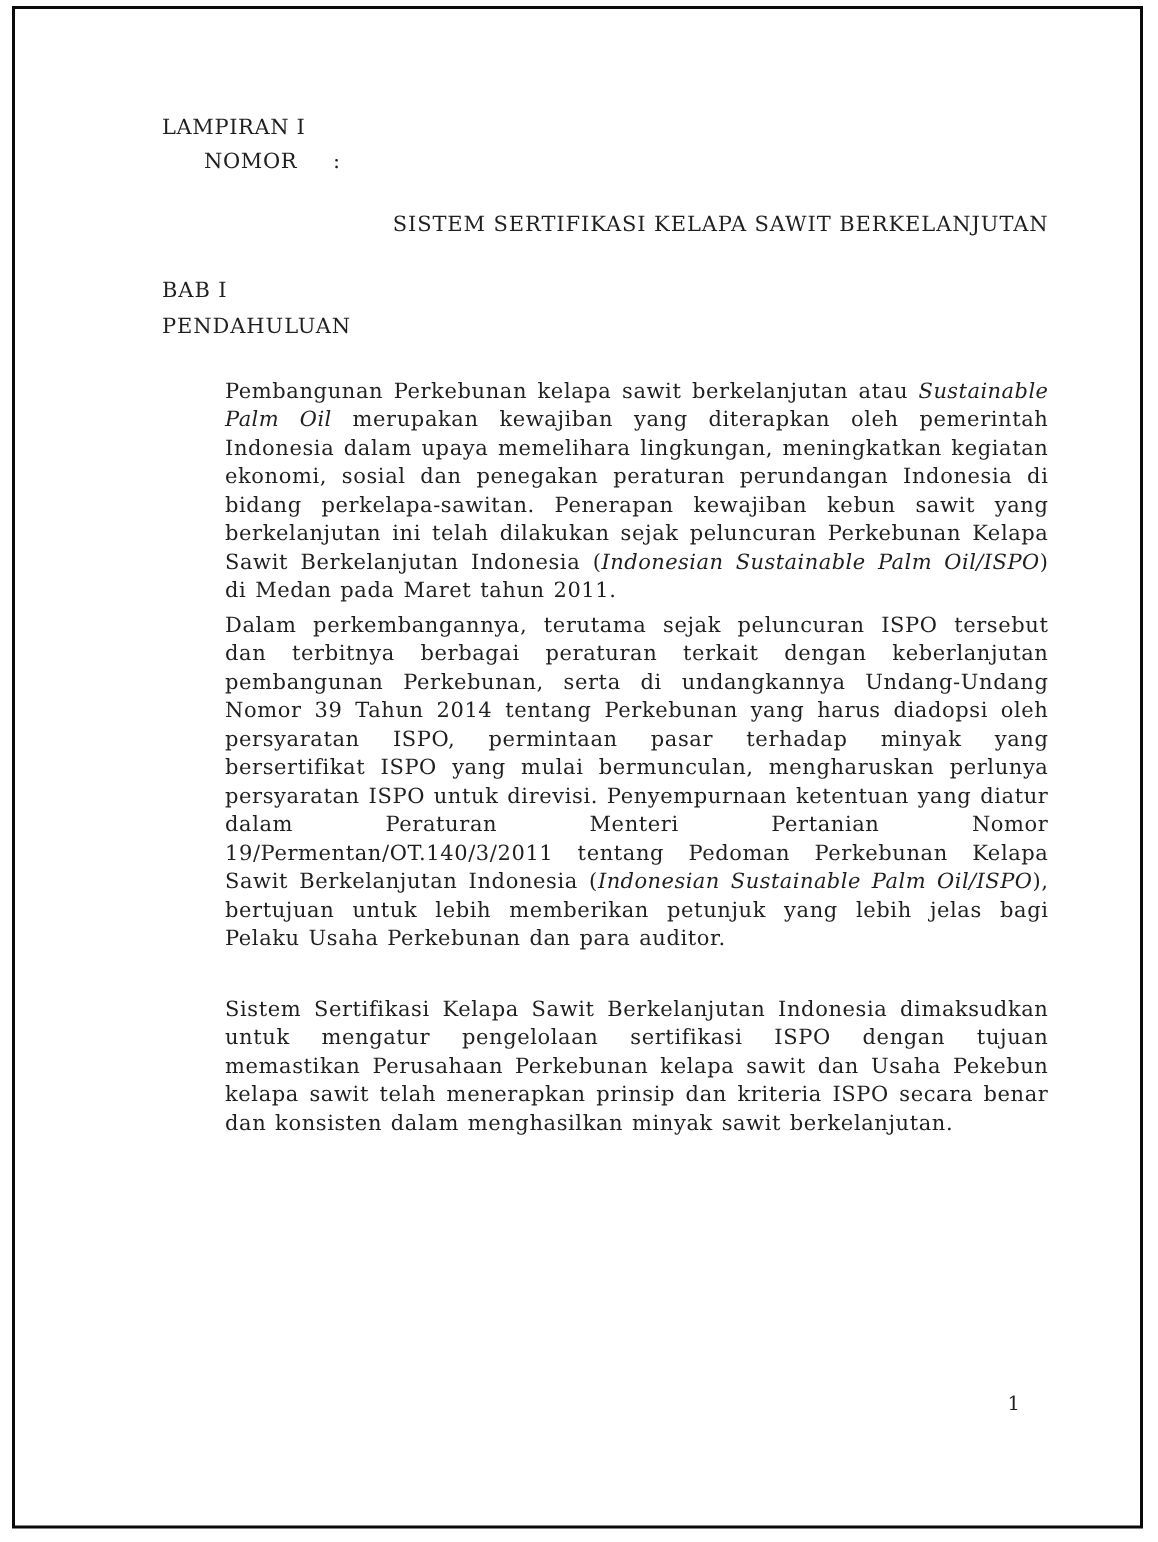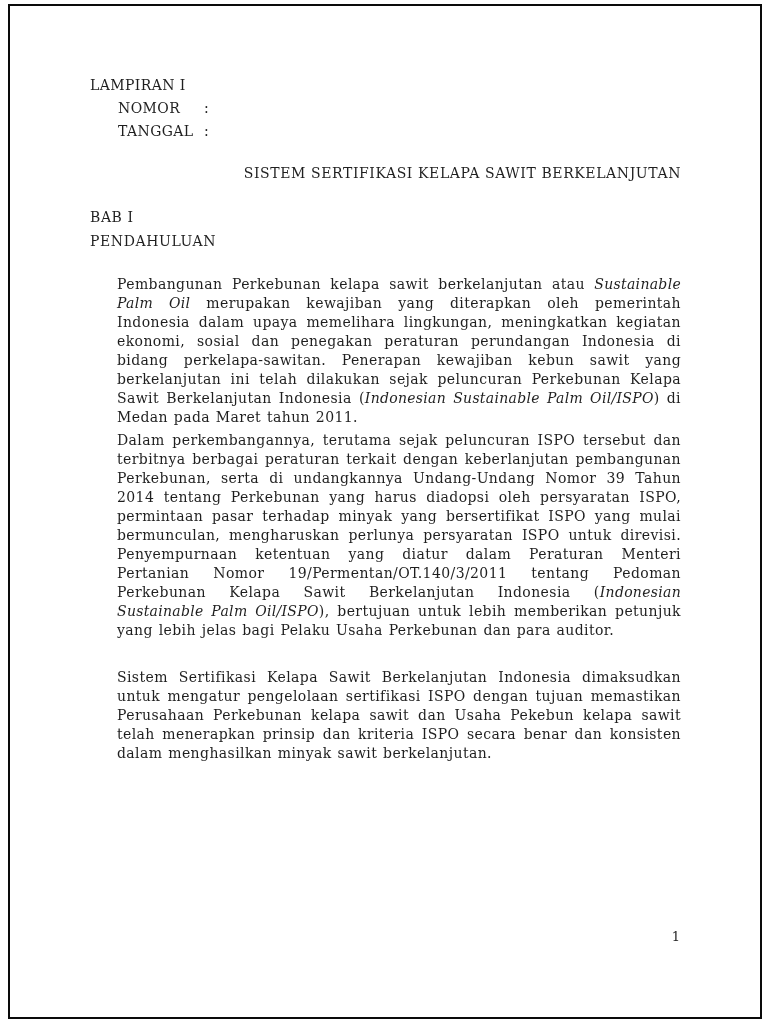--- a/index.html
+++ b/index.html
@@ -20,21 +20,21 @@
     left: 8px;
     top: 4px;
     width: 754px;
     height: 1015px;
     border: 2px solid #0a0a0a;
     background: #ffffff;
     box-sizing: border-box;
   }
   .content {
     position: absolute;
-    left: 90px;
+    left: 108px;
     top: 74px;
     width: 591px;
     font-size: 14px;
     letter-spacing: 0.4px;
   }
   .hdr-line {
     line-height: 23px;
     white-space: nowrap;
   }
   .hdr-label {
@@ -62,21 +62,21 @@
   }
   .section-heading {
     line-height: 19px;
     letter-spacing: 0.5px;
   }
   .section-letter {
     display: inline-block;
     width: 27px;
   }
   .section-body {
-    margin-left: 27px;
+    margin-left: 42px;
   }
   .para {
     margin: 0;
     padding: 0;
     margin-top: 4px;
     text-align: justify;
     line-height: 19px;
     word-spacing: 1px;
   }
   .para i {
@@ -91,21 +91,20 @@
 </style>
 </head>
 <body>
 
 <div class="page-border"></div>
 
 <div class="content">
 
   <div class="hdr-line">LAMPIRAN I</div>
   <div class="hdr-line"><span class="hdr-label">NOMOR</span><span>:</span></div>
-  <div class="hdr-line"><span class="hdr-label">TANGGAL</span><span>:</span></div>
 
   <div class="doc-title">SISTEM SERTIFIKASI KELAPA SAWIT BERKELANJUTAN</div>
 
   <div class="bab-block">
     <div>BAB I</div>
     <div>PENDAHULUAN</div>
   </div>
 
   <div class="section">
     <div class="section-body">

